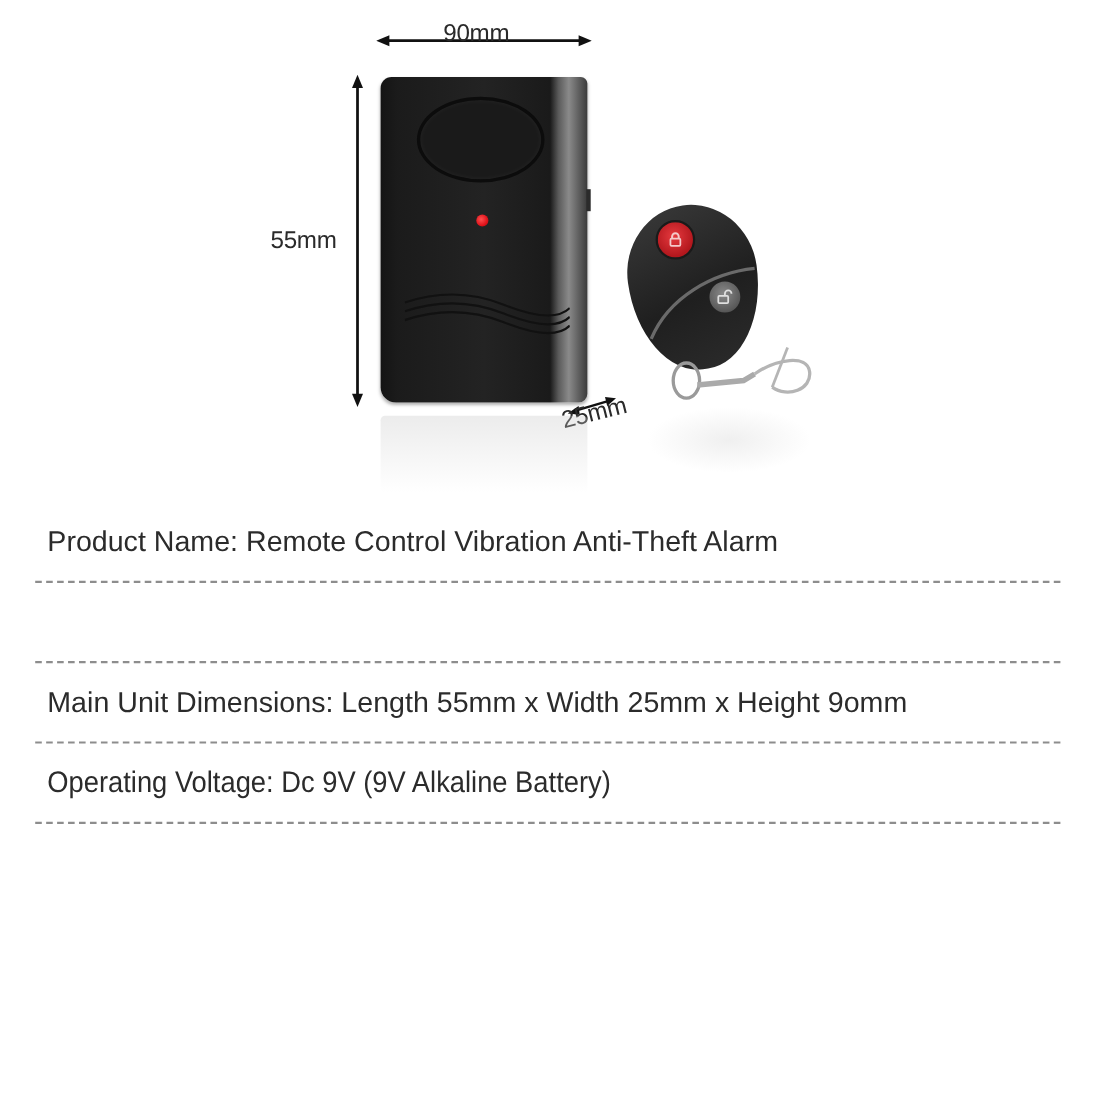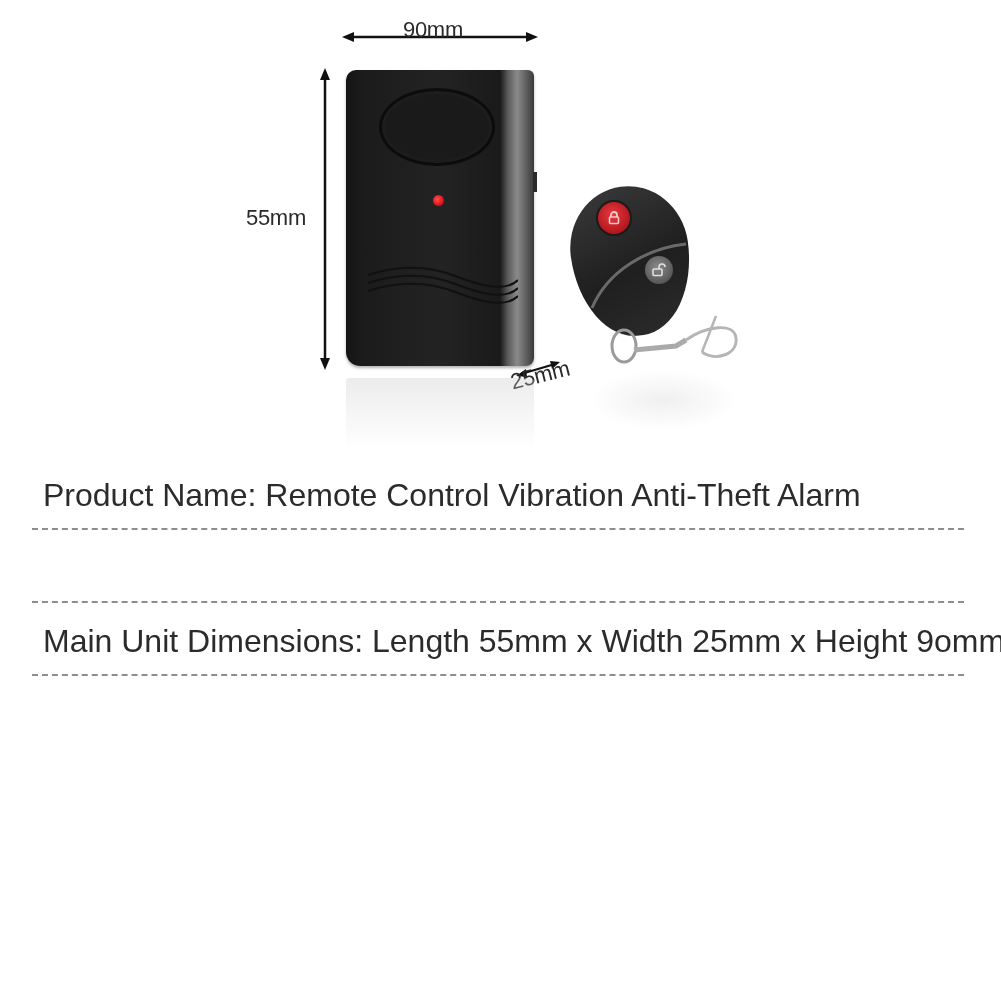--- a/index.html
+++ b/index.html
@@ -129,21 +129,21 @@
       width: 1001px;
     }
     .spec-row {
       position: relative;
       height: 73px;
     }
     .spec-text {
       position: absolute;
       left: 43px;
       top: 12px;
-      font-size: 32px;
+      font-size: 26px;
       color: #2b2b2b;
       white-space: nowrap;
       letter-spacing: 0px;
     }
     .spec-text.condensed {
       font-size: 27px;
       transform: scaleX(0.92);
       transform-origin: left center;
     }
     .spec-divider {
@@ -223,13 +223,17 @@
     <span class="spec-text">Product Name: Remote Control Vibration Anti-Theft Alarm</span>
     <div class="spec-divider"></div>
   </div>
   <div class="spec-row">
     <div class="spec-divider"></div>
   </div>
   <div class="spec-row">
     <span class="spec-text">Main Unit Dimensions: Length 55mm x Width 25mm x Height 9omm</span>
     <div class="spec-divider"></div>
   </div>
+  <div class="spec-row">
+    <span class="spec-text condensed">Operating Voltage: Dc 9V (9V Alkaline Battery)</span>
+    <div class="spec-divider"></div>
+  </div>
 </div>
 
 </body></html>

